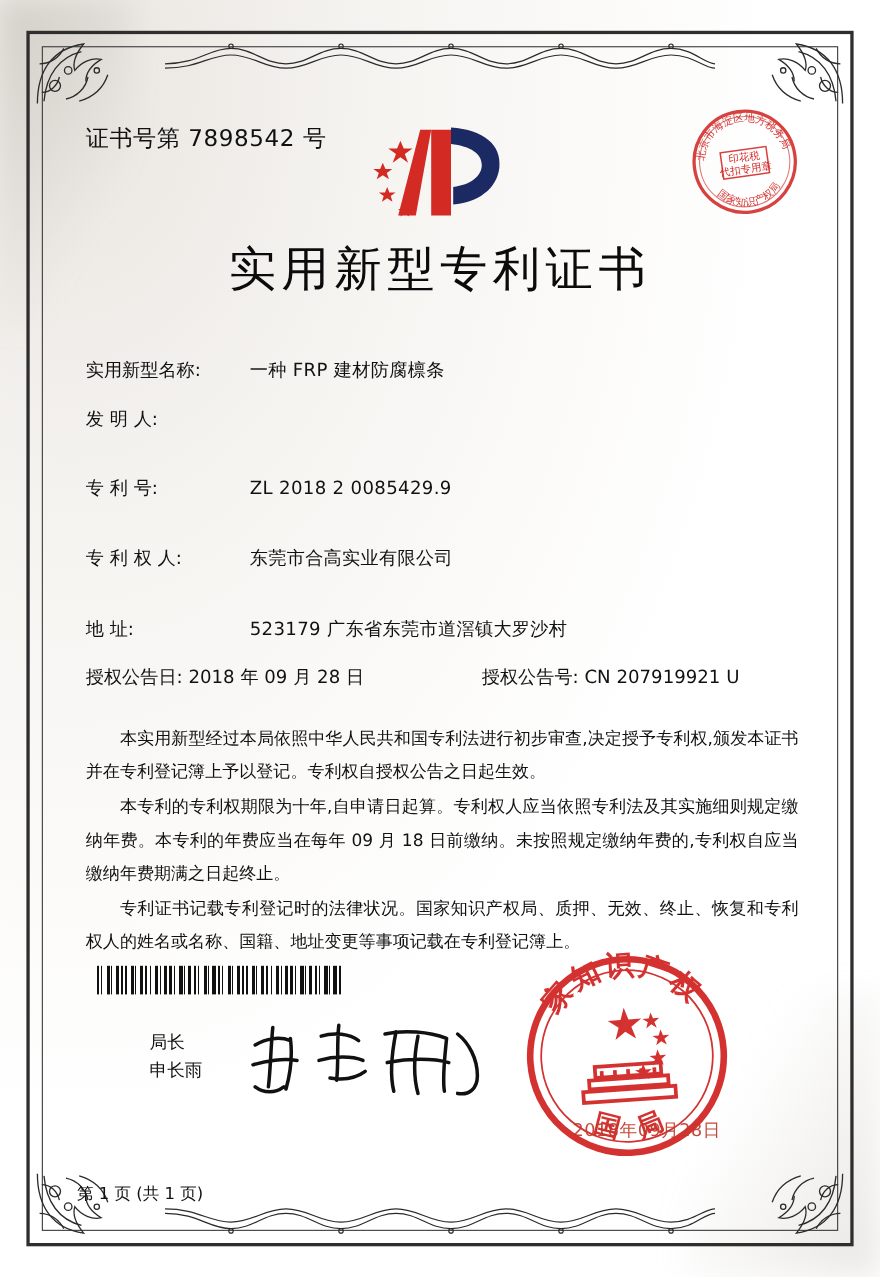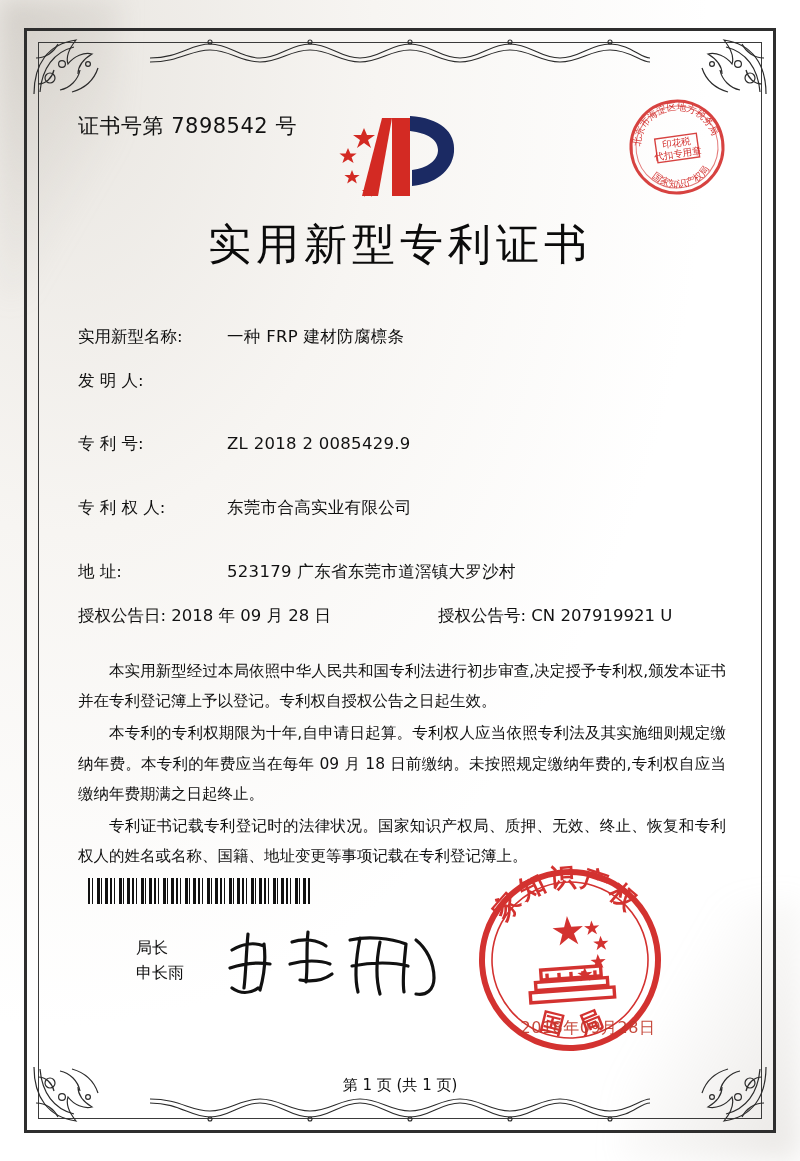--- a/index.html
+++ b/index.html
@@ -222,21 +222,20 @@
     font-size: 16px;
     color: #c0392b;
     opacity: .92;
     letter-spacing: .5px;
   }
 
   .page-no {
     position: absolute;
     left: 0; top: 988px;
     width: 660px;
-    text-align: center;
     font-size: 15px;
     color: #111;
   }
 </style>
 </head>
 <body>
 
 <div class="page">
   <div class="paper-shade"></div>
   <div class="paper-shade2"></div>

